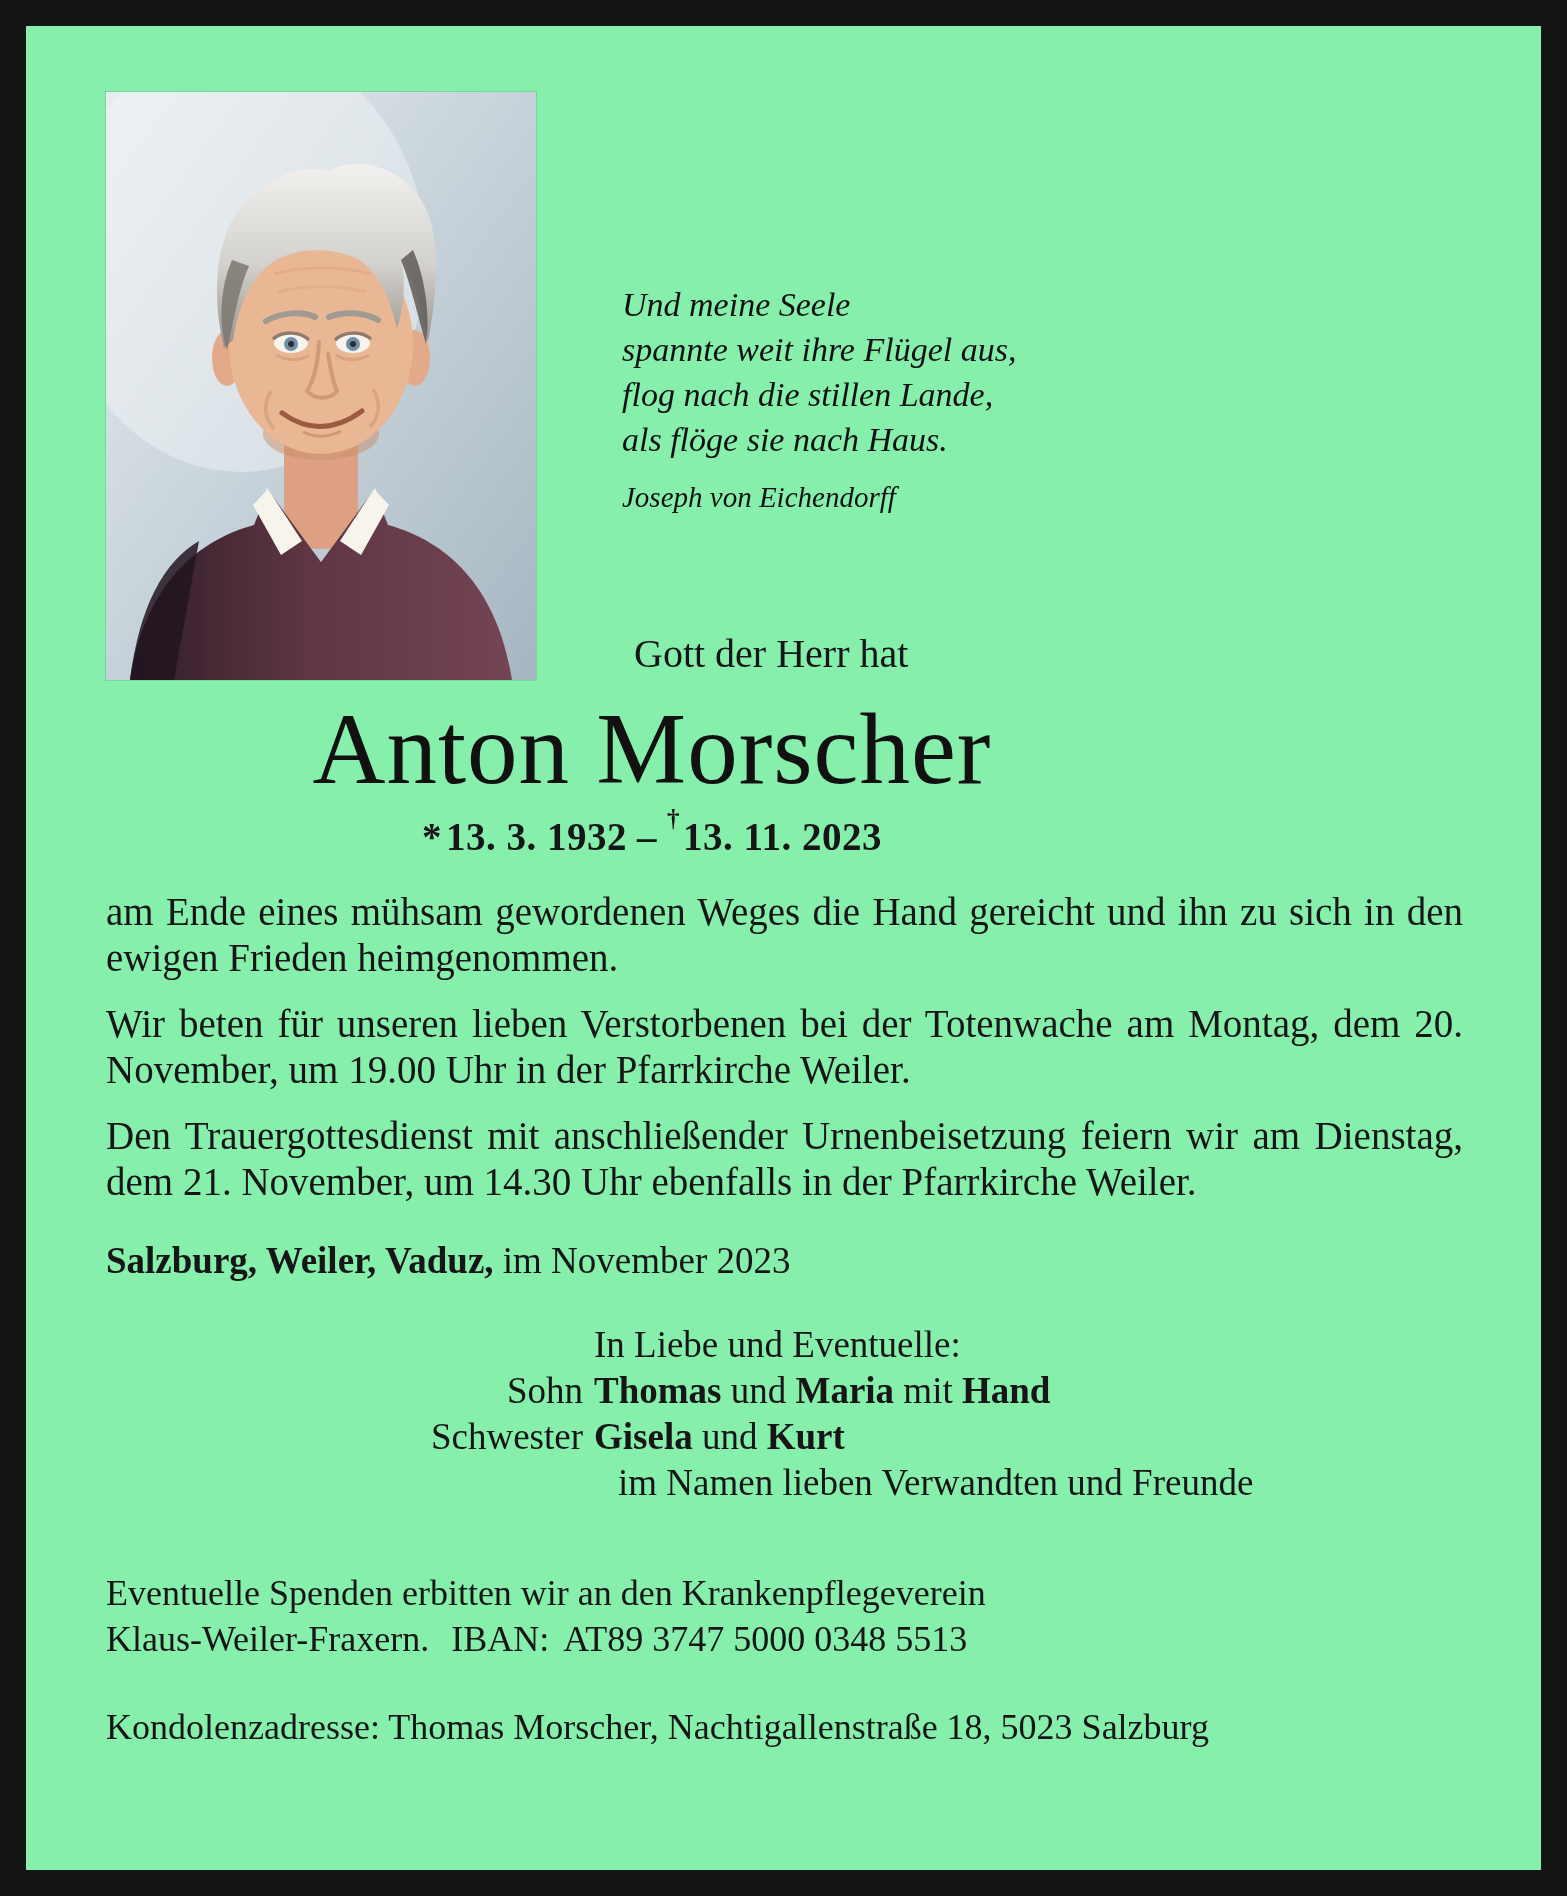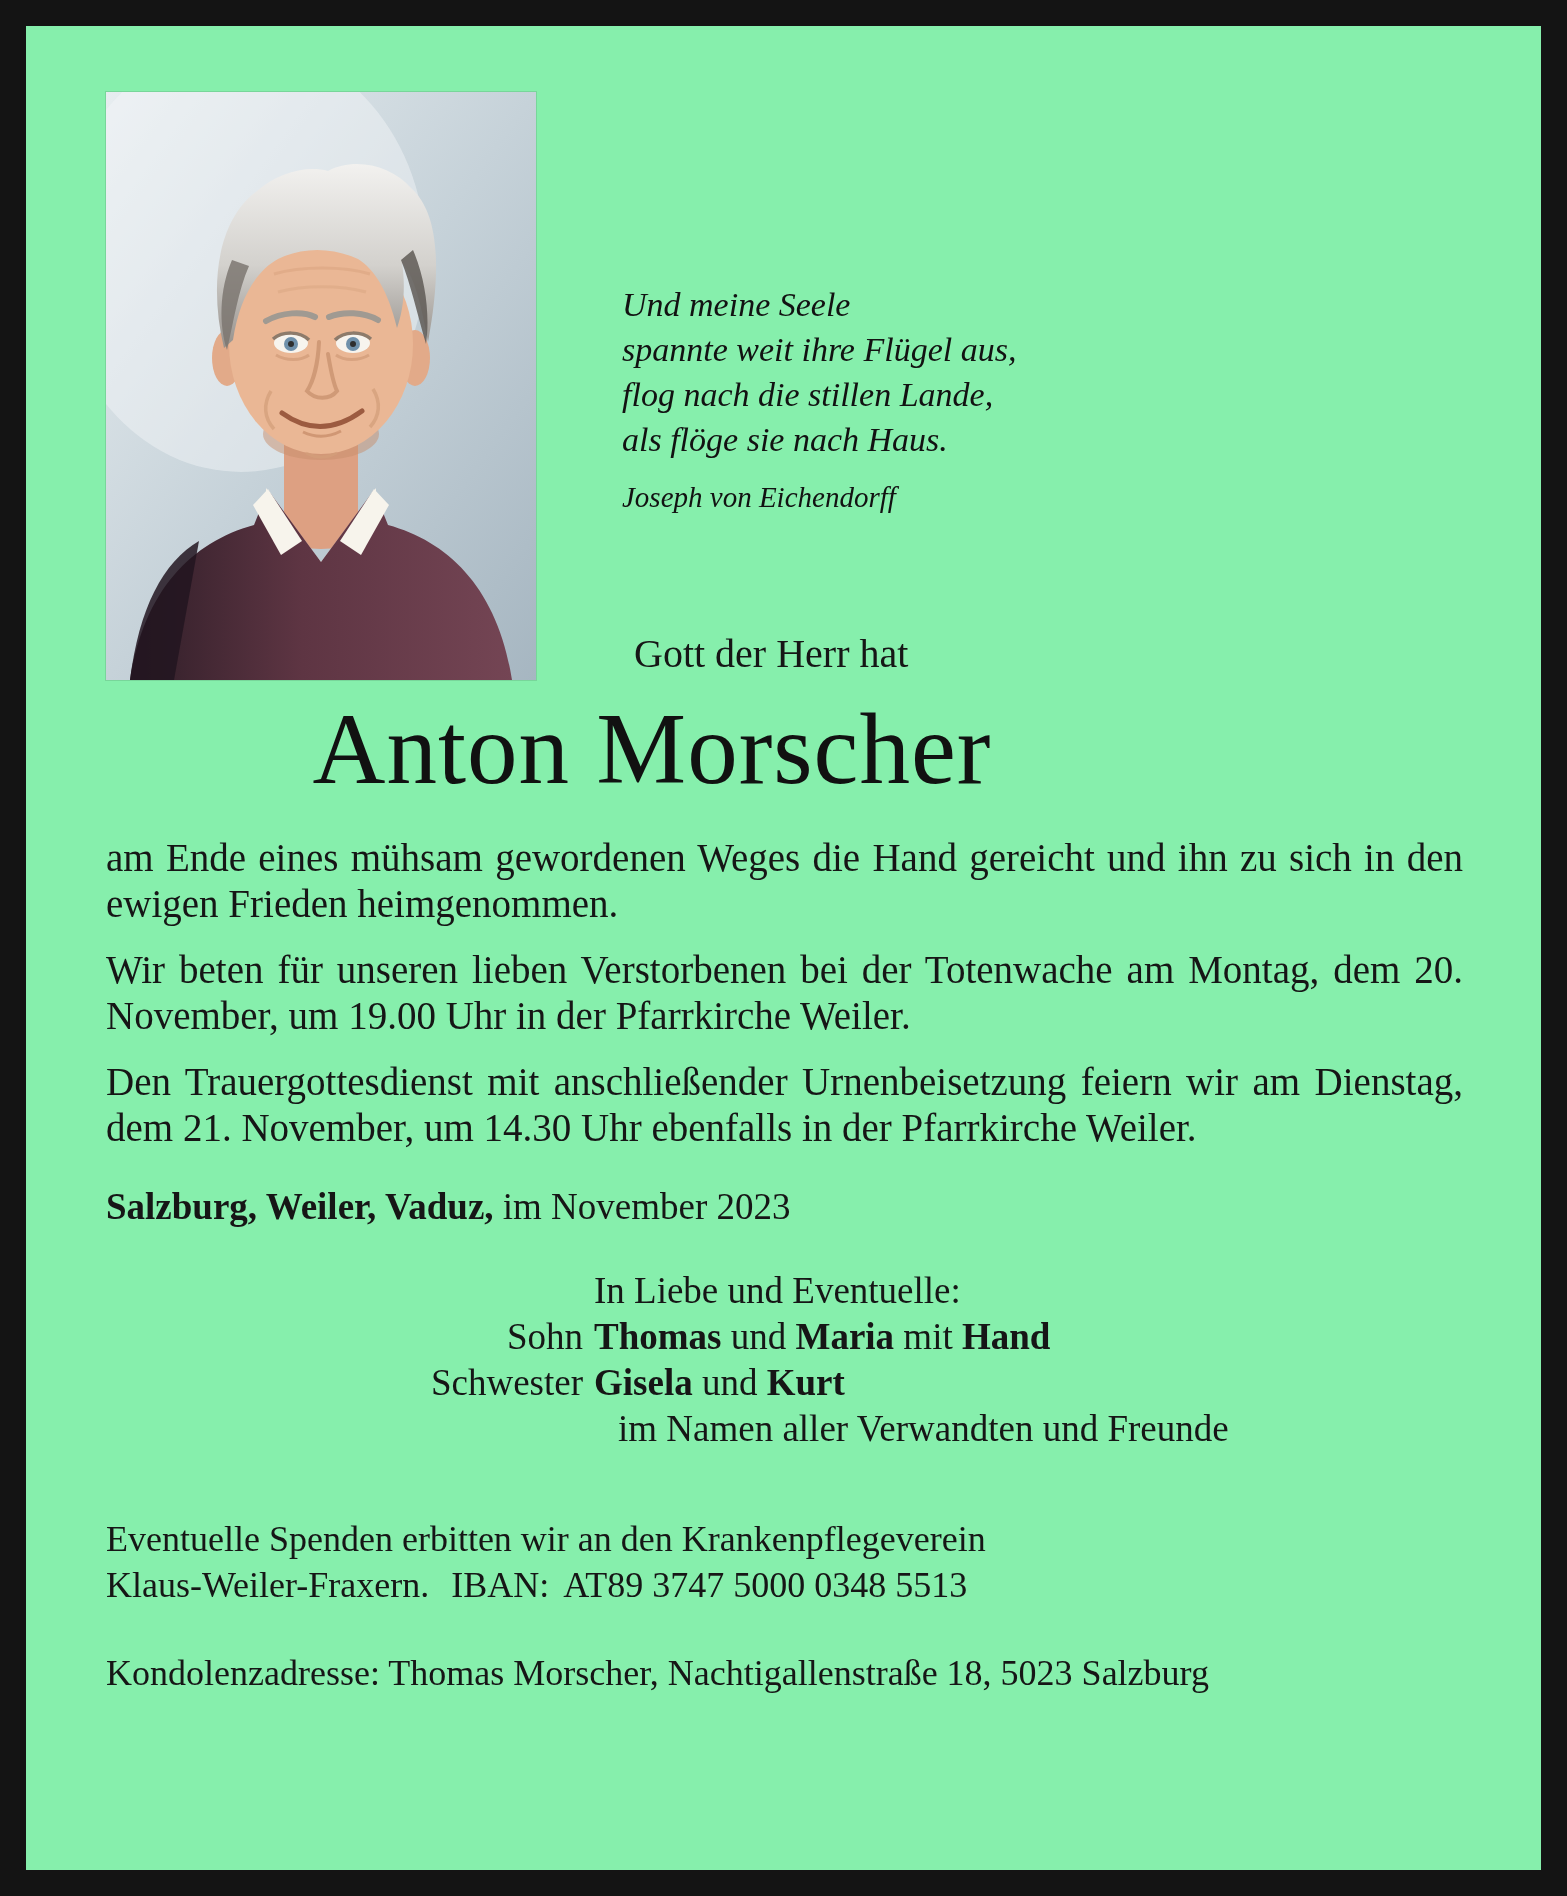--- a/index.html
+++ b/index.html
@@ -132,20 +132,21 @@
       <div>flog nach die stillen Lande,</div>
       <div>als flöge sie nach Haus.</div>
       <div class="poem-author">Joseph von Eichendorff</div>
     </div>
 
     <div class="intro">Gott der Herr hat</div>
   </div>
 
   <div class="name-block">
     <div class="name">Anton Morscher</div>
+    <div class="dates"><span class="star">*</span><span>13. 3. 1932</span><span class="sep">–</span><sup>†</sup><span>13. 11. 2023</span></div>
   </div>
 
   <div class="body-copy">
     <p>am Ende eines mühsam gewordenen Weges die Hand gereicht und ihn zu sich in den ewigen Frieden heimgenommen.</p>
     <p>Wir beten für unseren lieben Verstorbenen bei der Totenwache am Montag, dem 20. November, um 19.00 Uhr in der Pfarrkirche Weiler.</p>
     <p>Den Trauergottesdienst mit anschließender Urnenbeisetzung feiern wir am Dienstag, dem 21. November, um 14.30 Uhr ebenfalls in der Pfarrkirche Weiler.</p>
   </div>
 
   <div class="dateline">
     <b>Salzburg, Weiler, Vaduz,</b>
@@ -168,21 +169,21 @@
 
     <div class="m-row">
       <div class="m-role">Schwester</div>
       <div class="m-names">
         <b>Gisela</b>
         <span>und</span>
         <b>Kurt</b>
       </div>
     </div>
 
-    <div class="m-closing">im Namen aller Verwandten und Freunde</div>
+    <div class="m-closing">im Namen lieben Verwandten und Freunde</div>
   </div>
 
   <div class="donation">
     <div>Eventuelle Spenden erbitten wir an den Krankenpflegeverein</div>
     <div>
       <span>Klaus-Weiler-Fraxern.</span><span class="gap-l">IBAN:</span><span class="gap-s">AT89 3747 5000 0348 5513</span>
     </div>
   </div>
 
   <div class="condolence">Kondolenzadresse: Thomas Morscher, Nachtigallenstraße 18, 5023 Salzburg</div>

